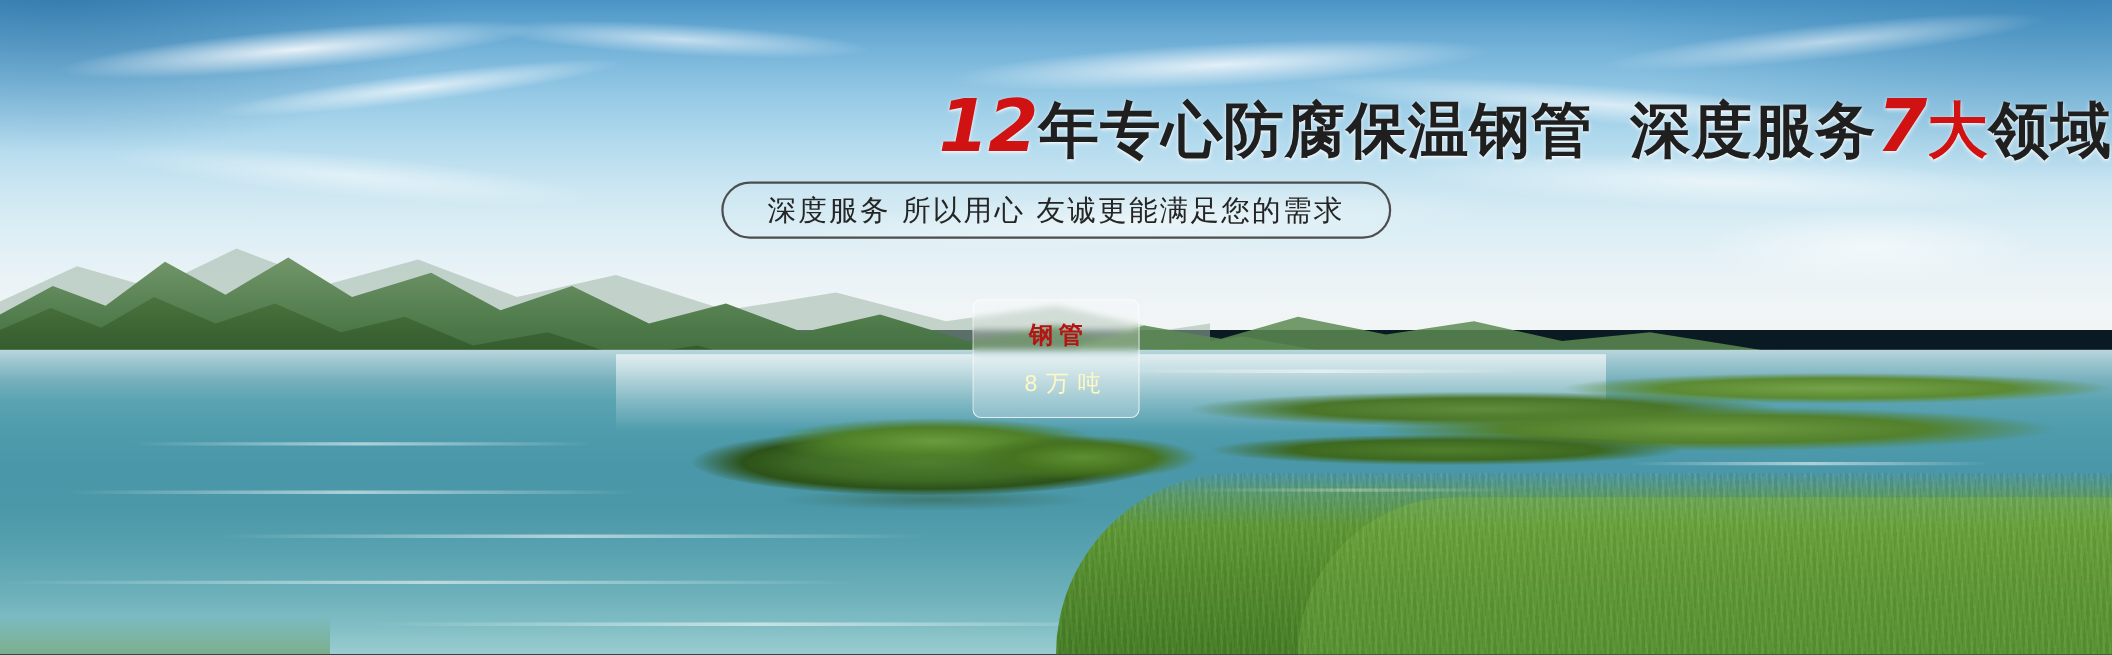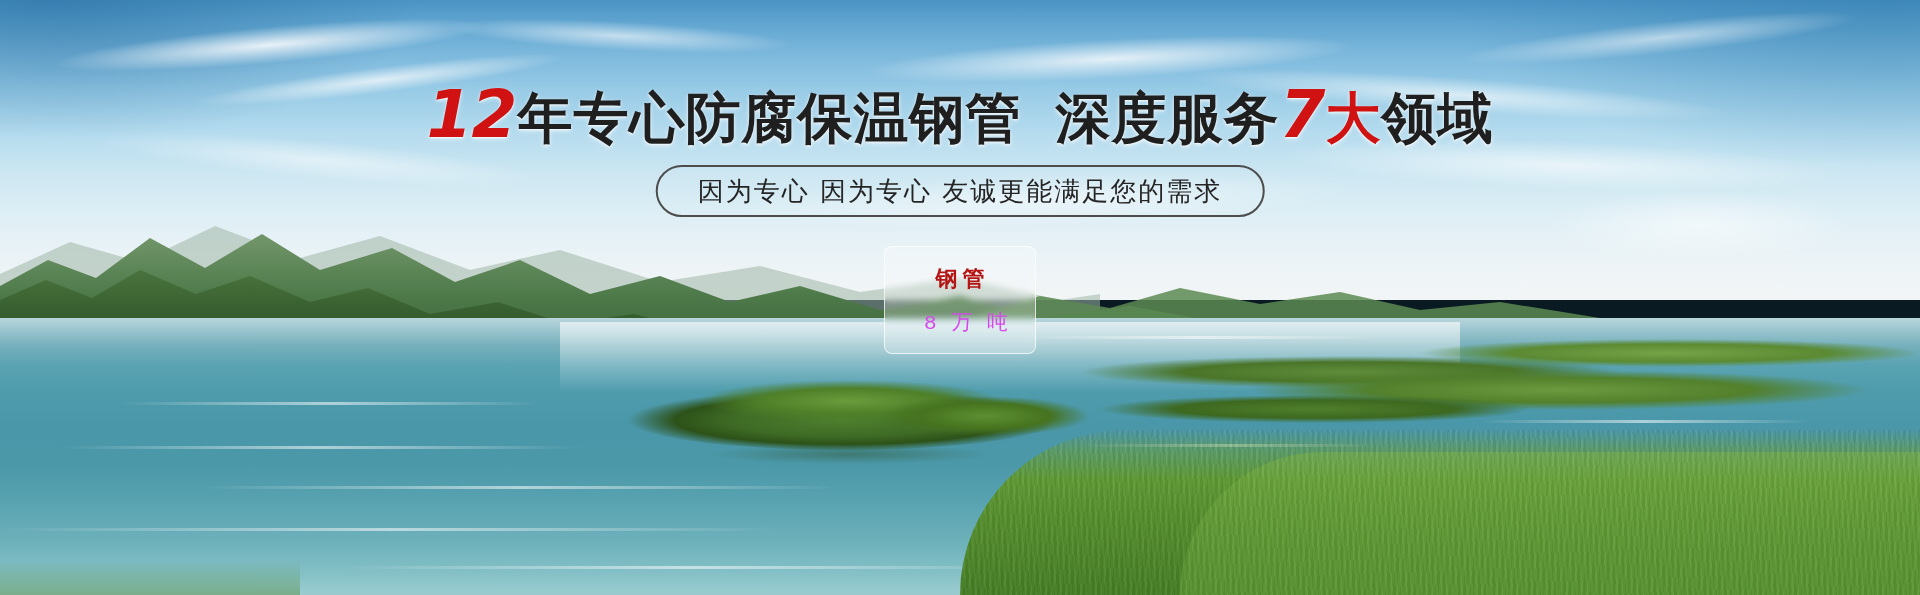--- a/index.html
+++ b/index.html
@@ -183,21 +183,21 @@
     background:linear-gradient(to bottom, rgba(90,150,60,0), rgba(80,135,55,.45));
   }
 
   
   .content {
     position:absolute; left:0; top:0; width:1920px; height:595px;
   }
 
   .headline {
     position:absolute; top:86px; left:0; width:1920px;
-    text-align:center;
+    text-align:right;
     white-space:nowrap;
     font-family:"DejaVu Sans","Liberation Sans",sans-serif;
     font-weight:bold;
     font-size:55px;
     line-height:58px;
     letter-spacing:1px;
     color:#1f1f1f;
     text-shadow:0 2px 5px rgba(255,255,255,.55), 0 1px 2px rgba(255,255,255,.8);
   }
   .headline .num {
@@ -225,21 +225,21 @@
   .subtitle-text {
     font-family:"DejaVu Sans","Liberation Sans",sans-serif;
     font-size:26px;
     font-weight:500;
     color:#252525;
     letter-spacing:2px;
   }
 
   
   .cards {
-    position:absolute; top:246px; left:50%; transform:translateX(-50%);
+    position:absolute; top:272px; left:50%; transform:translateX(-50%);
     display:flex; gap:10px;
   }
   .card {
     width:152px; height:108px;
     background:rgba(255,255,255,.24);
     border:1px solid rgba(255,255,255,.72);
     border-radius:8px;
     backdrop-filter:blur(3px);
     -webkit-backdrop-filter:blur(3px);
     display:flex; flex-direction:column;
@@ -247,23 +247,23 @@
     gap:14px;
   }
   .card-label {
     font-family:"DejaVu Sans","Liberation Sans",sans-serif;
     font-size:22px; font-weight:bold;
     color:#b41414;
     letter-spacing:5px;
     text-indent:5px;
   }
   .card-value {
-    font-family:Liberation Mono, monospace;
+    font-family:Liberation Sans, sans-serif;
     font-size:21px; font-weight:500;
-    color:#d946ef;
+    color:#fef9c3;
     letter-spacing:1px;
     margin-left:13px;
   }
   .card-value sup { font-size:13px; vertical-align:super; }
 </style>
 </head>
 <body>
 
 <div class="banner">
 
@@ -338,21 +338,21 @@
   <div class="grass-texture"></div>
   <div class="grass-left"></div>
 
   <div class="content">
 
     <div class="headline">
       <span class="num">12</span><span>年专心防腐保温钢管</span><span class="gap"></span><span>深度服务</span><span class="num">7</span><span class="red">大</span><span>领域</span>
     </div>
 
     <div class="subtitle-pill">
-      <span class="subtitle-text">因为专心 因为专心  友诚更能满足您的需求</span>
+      <span class="subtitle-text">深度服务 所以用心  友诚更能满足您的需求</span>
     </div>
 
     <div class="cards">
 
       <div class="card">
         <div class="card-label">钢管</div>
         <div class="card-value">8 万 吨</div>
       </div>
 
 

